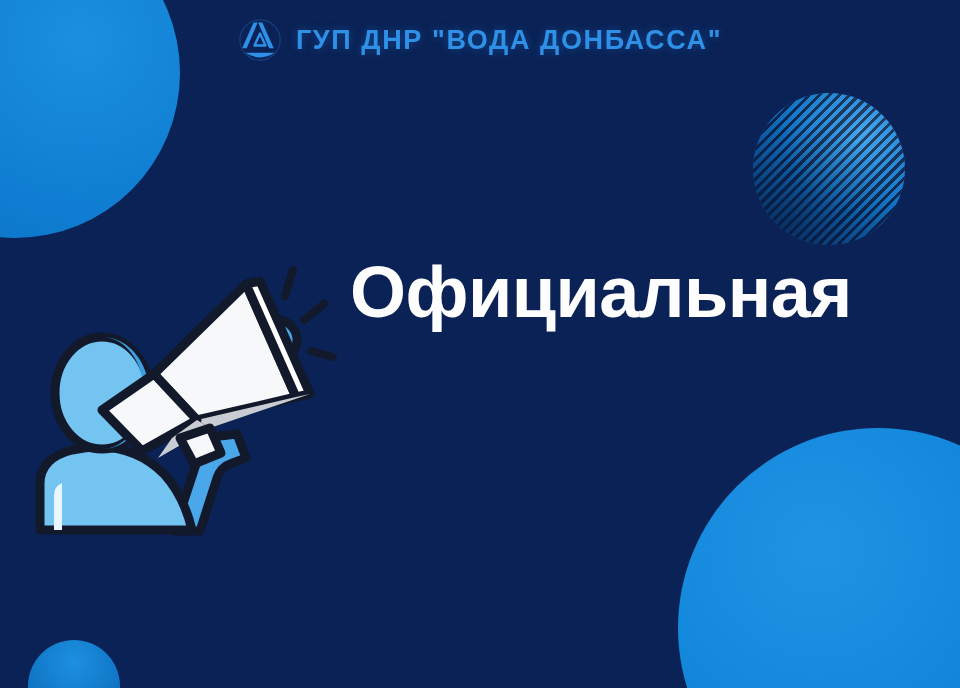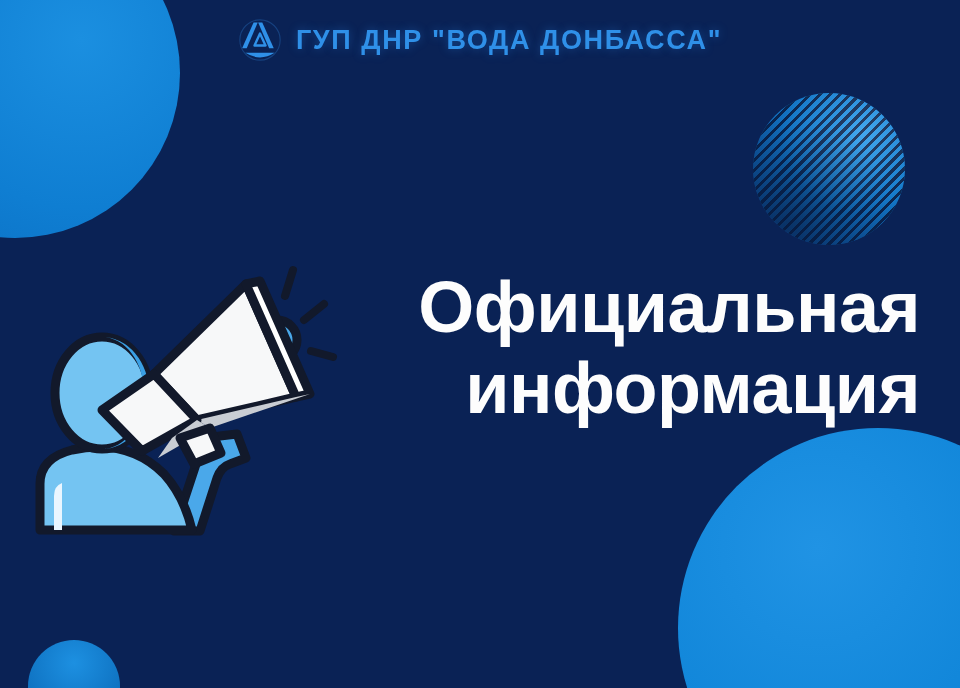--- a/index.html
+++ b/index.html
@@ -99,24 +99,24 @@
     font-weight: bold;
     letter-spacing: 1.6px;
     white-space: nowrap;
     text-shadow: 0 0 10px rgba(35,120,210,0.45);
   }
 
   
   #headline {
     position: absolute;
     left: 350px;
-    top: 267px;
+    top: 252px;
     width: 570px;
     z-index: 6;
-    text-align: right;
+    text-align: left;
   }
   #headline .line {
     display: block;
     color: #fdfdfd;
     font-size: 72px;
     font-weight: bold;
     line-height: 1.12;
     letter-spacing: -0.5px;
     white-space: nowrap;
   }
@@ -167,21 +167,20 @@
 
         <path d="M8 38 Q24 48 40 38 Z" fill="#2f90e8"></path>
       </g>
       <circle cx="24" cy="24" r="22" fill="none" stroke="#16417f" stroke-width="1.2"></circle>
     </svg>
     <div id="brand-title">ГУП ДНР "ВОДА ДОНБАССА"</div>
   </div>
 
   <div id="headline">
     <span class="line">Официальная</span>
-    <span class="line">информация</span>
   </div>
 
   <div id="illustration">
     <svg viewBox="0 0 320 290" aria-hidden="true">
       <g stroke="#12192b" stroke-width="9" stroke-linejoin="round" stroke-linecap="round">
 
         <line x1="269" y1="18" x2="261" y2="44" stroke-width="8"></line>
         <line x1="300" y1="52" x2="280" y2="68" stroke-width="8"></line>
         <line x1="309" y1="105" x2="287" y2="99" stroke-width="8"></line>
 

